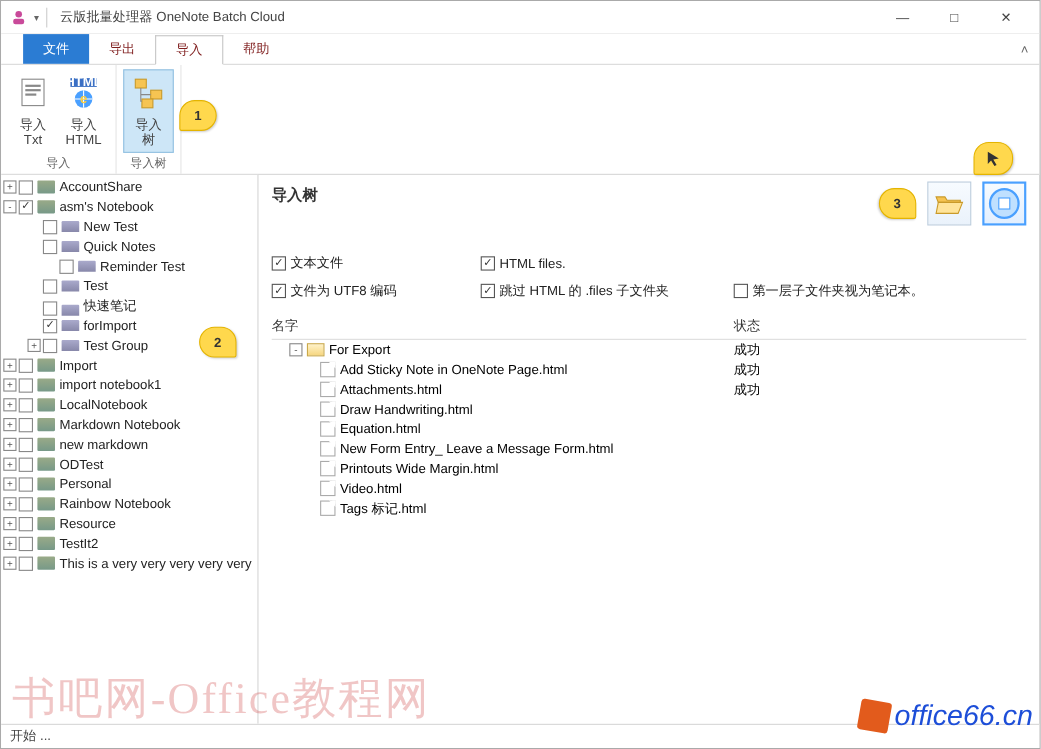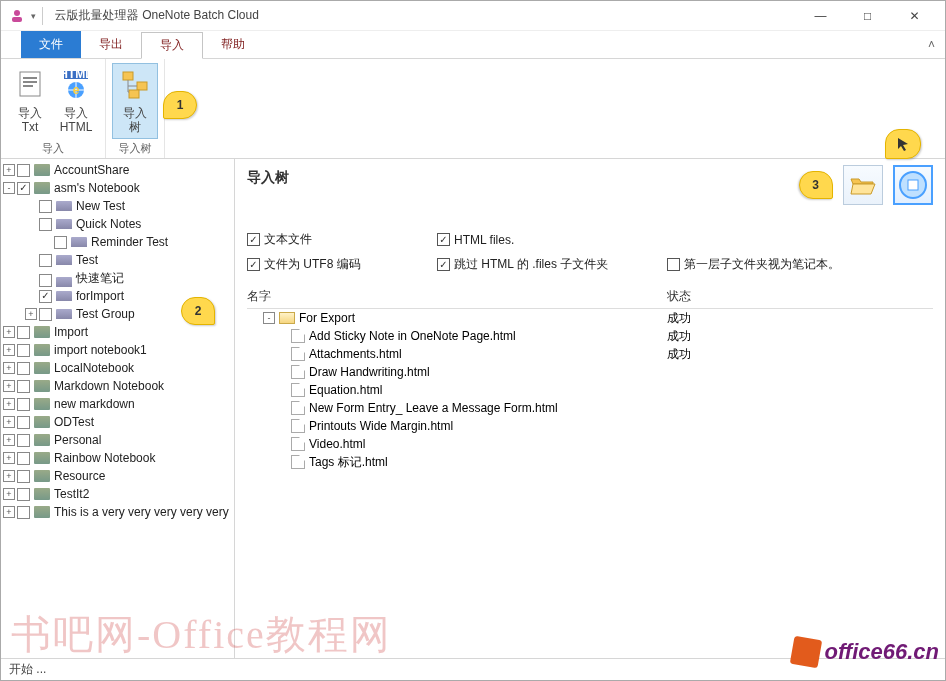--- a/index.html
+++ b/index.html
@@ -75,21 +75,21 @@
     .callout.cursor { width: 36px; height: 30px; }
     .cursor-icon { width:16px; height:16px; }
 
     
     .statusbar { position: absolute; bottom: 0; left: 0; right: 0; height: 22px; border-top: 1px solid #d6d6d6; display: flex; align-items: center; padding: 0 8px; color: #444; background: #fff; }
 
     
     .wm-left { position: absolute; left: 10px; bottom: 18px; font-size: 40px; color: rgba(200,50,50,.28); font-family: "STKaiti","KaiTi",serif; letter-spacing: 2px; pointer-events: none; }
     .wm-right { position: absolute; right: 6px; bottom: 14px; display: flex; align-items: center; gap: 4px; pointer-events: none; }
     .wm-right .ologo { width: 28px; height: 28px; background: #e25b1c; transform: rotate(10deg); border-radius: 3px; position: relative; }
-    .wm-right .otext { font-size: 22px; color: #701a75; font-weight: 700; font-style: italic; }
+    .wm-right .otext { font-size: 26px; color: #1d4ed8; font-weight: 400; font-style: italic; }
   </style>
 </head>
 <body>
 
 <div class="titlebar">
   <span class="titlebar-icon">
     <svg width="16" height="16">
         <circle cx="8" cy="5" r="3" fill="#c94a9a"></circle>
         <rect x="3" y="9" width="10" height="5" rx="2" fill="#c94a9a"></rect>
       </svg>

